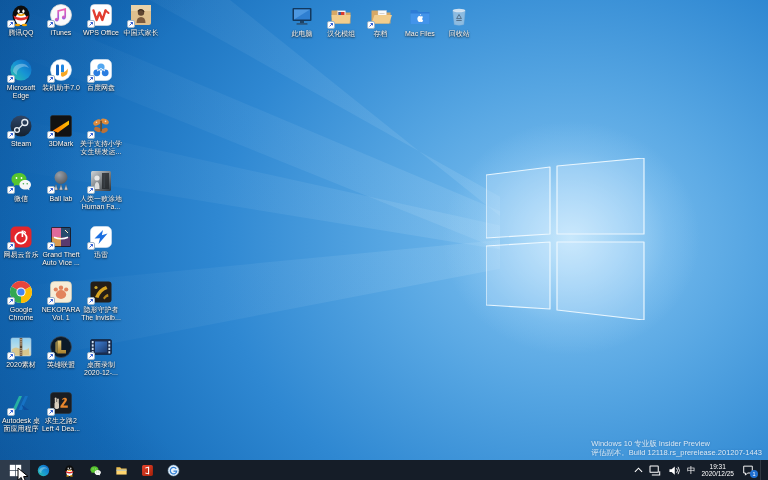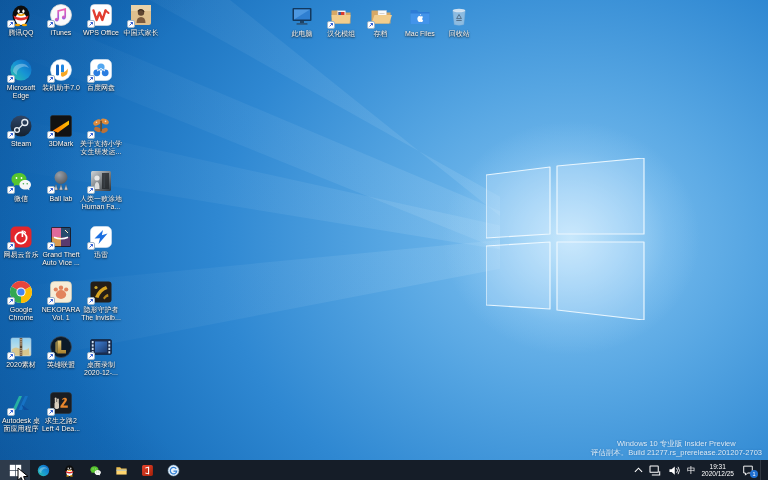--- a/index.html
+++ b/index.html
@@ -24,21 +24,21 @@
   .icon-cell{position:absolute;width:40px;display:flex;flex-direction:column;align-items:center;cursor:default;}
   .icon-img{width:24px;height:24px;position:relative;}
   .icon-img > svg{width:100%;height:100%;display:block;}
   .shortcut-badge{position:absolute;left:-2px;bottom:-1px;width:8px;height:8px;background:#fff;
     border:0.5px solid #9db4c8;border-radius:2px;display:flex;align-items:center;justify-content:center;box-sizing:border-box;}
   .shortcut-badge svg{width:6px;height:6px;display:block;}
   .icon-label{margin-top:2px;font-size:7px;line-height:8px;color:#fff;text-align:center;
     text-shadow:0 1px 2px rgba(0,0,0,.85),0 0 1px rgba(0,0,0,.6);}
   .icon-label div{white-space:nowrap;}
   
-  .watermark{position:absolute;right:6px;bottom:23px;text-align:center;
+  .watermark{position:absolute;right:6px;bottom:23px;text-align:left;
     color:rgba(255,255,255,0.82);font-size:7.5px;line-height:9px;text-shadow:0 0 2px rgba(0,60,120,.4);margin-top:44px;}
   
   .taskbar{position:absolute;left:0;bottom:0;width:768px;height:20px;background:#151d28;
     display:flex;align-items:center;z-index:5;}
   .tb-app{width:26px;height:20px;display:flex;align-items:center;justify-content:center;}
   .tb-app svg{width:13px;height:13px;display:block;}
   .tb-start{width:30px;}
   .tb-start.hovered{background:#2e3b4b;}
   .tray{margin-left:auto;display:flex;align-items:center;height:100%;gap:6px;padding-right:4px;}
   .tray-ico svg{display:block;}
@@ -673,21 +673,21 @@
           </div>
           <div class="icon-label">
             <div>回收站</div>
           </div>
         </div>
       </div>
   </div>
 
   <div class="watermark">
     <div>Windows 10 专业版 Insider Preview</div>
-    <div>评估副本。Build 21277.rs_prerelease.201207-2703</div>
+    <div>评估副本。Build 12118.rs_prerelease.201207-1443</div>
   </div>
 
   <div class="taskbar">
     <div class="tb-app tb-start hovered">
       <svg viewBox="0 0 16 16">
         <g fill="#fff">
             <rect x="1" y="1" width="6.6" height="6.6"></rect>
             <rect x="8.4" y="1" width="6.6" height="6.6"></rect>
         <rect x="1" y="8.4" width="6.6" height="6.6"></rect>
             <rect x="8.4" y="8.4" width="6.6" height="6.6"></rect>

